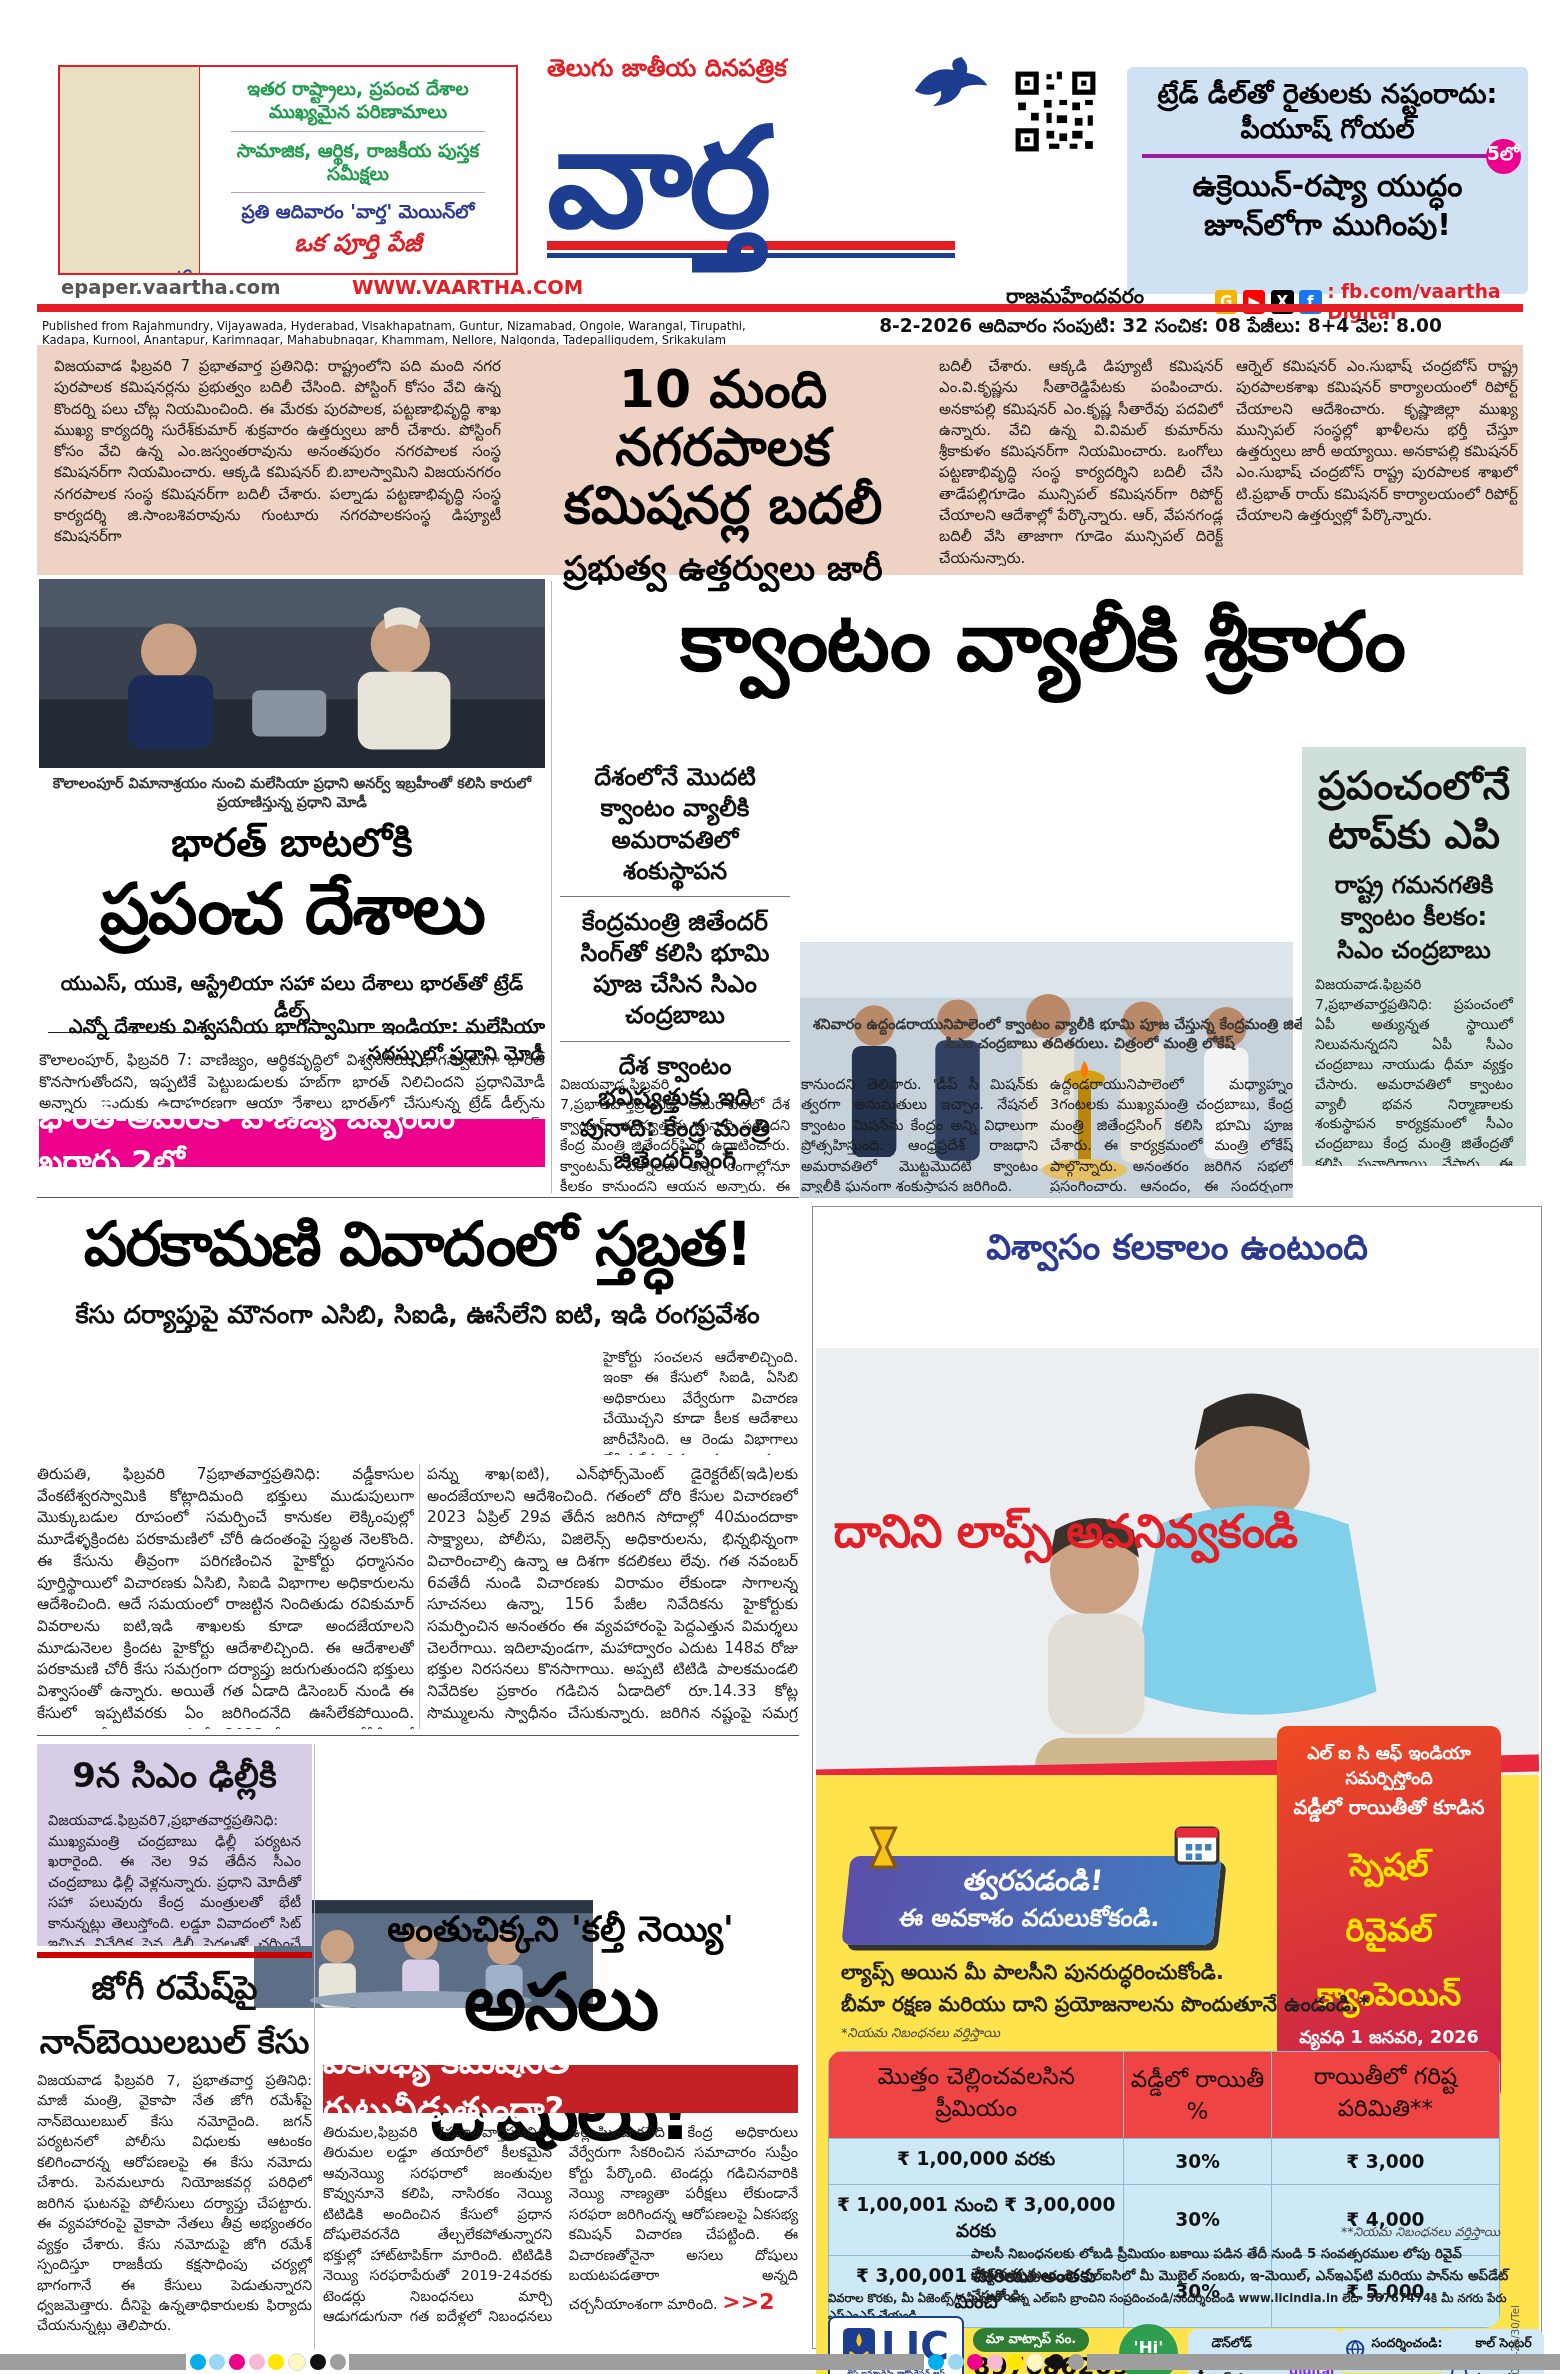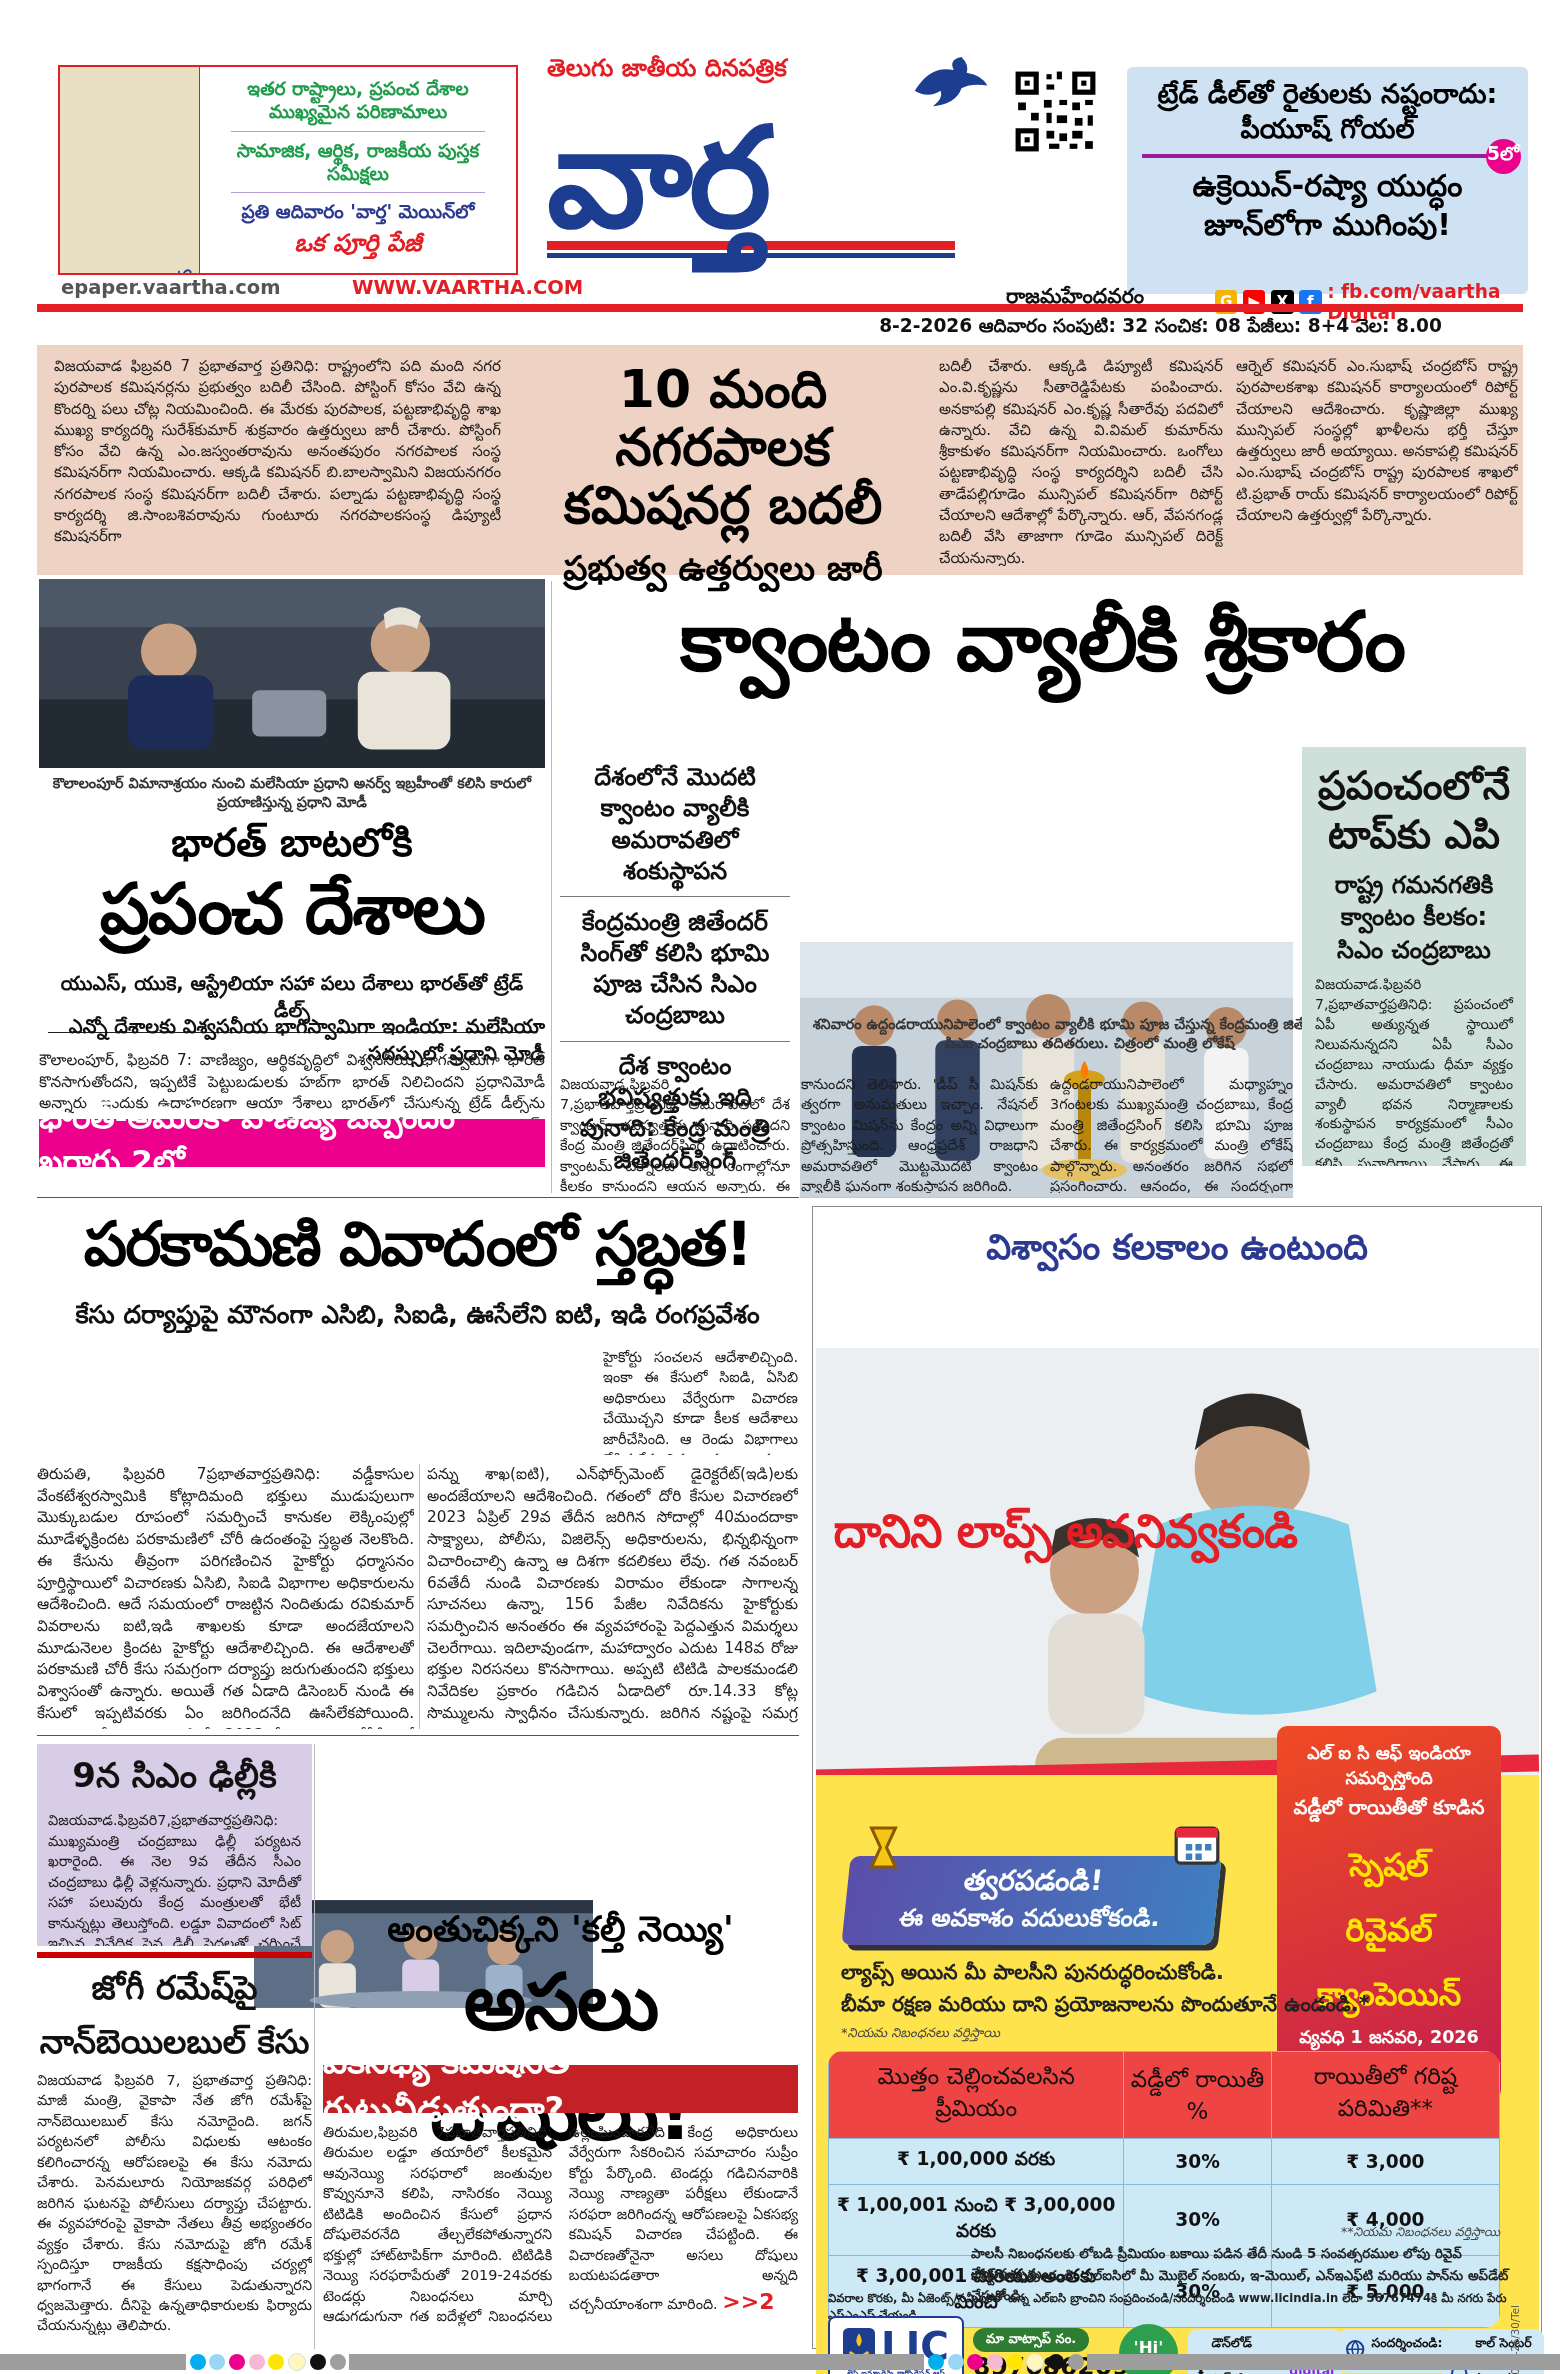--- a/index.html
+++ b/index.html
@@ -170,20 +170,21 @@
   <div class="abs edition" style="left:1006px;top:284px;">రాజమహేంద్రవరం</div>
   <div class="abs" style="left:1215px;top:281px;display:flex;gap:5.6px;align-items:center;">
     <span class="sicon" style="background:#f4b400;color:#fff;">G</span>
     <span class="sicon" style="background:#ff0000;">▶</span>
     <span class="sicon" style="background:#000;">X</span>
     <span class="sicon" style="background:#1877f2;">f</span>
     <span class="fbtxt">: fb.com/vaartha Digital</span>
   </div>
 
   <div class="abs rule-red" style="left:37px;top:304px;width:1486px;height:8.3px;"></div>
+  <div class="abs pub" style="left:42px;top:319px;width:751px;">Published from Rajahmundry, Vijayawada, Hyderabad, Visakhapatnam, Guntur, Nizamabad, Ongole, Warangal, Tirupathi, Kadapa, Kurnool, Anantapur, Karimnagar, Mahabubnagar, Khammam, Nellore, Nalgonda, Tadepalligudem, Srikakulam</div>
   <div class="abs dateline ctr" style="left:798px;top:315px;width:725px;">8-2-2026 ఆదివారం సంపుటి: 32 సంచిక: 08  పేజీలు: 8+4  వెల: 8.00</div>
 
   <div class="abs band" style="left:37px;top:345px;width:1486px;height:230px;"></div>
   <div class="abs bodytxt jus" style="left:54px;top:356px;width:447px;height:210px;overflow:hidden;font-size:15px;">విజయవాడ ఫిబ్రవరి 7 ప్రభాతవార్త ప్రతినిధి: రాష్ట్రంలోని పది మంది నగర పురపాలక కమిషనర్లను ప్రభుత్వం బదిలీ చేసింది. పోస్టింగ్ కోసం వేచి ఉన్న కొందర్ని పలు చోట్ల నియమించింది. ఈ మేరకు పురపాలక, పట్టణాభివృద్ధి శాఖ ముఖ్య కార్యదర్శి సురేశ్‌కుమార్ శుక్రవారం ఉత్తర్వులు జారీ చేశారు. పోస్టింగ్ కోసం వేచి ఉన్న ఎం.జస్వంతరావును అనంతపురం నగరపాలక సంస్థ కమిషనర్‌గా నియమించారు. ఆక్కడి కమిషనర్ బి.బాలస్వామిని విజయనగరం నగరపాలక సంస్థ కమిషనర్‌గా బదిలీ చేశారు. పల్నాడు పట్టణాభివృద్ధి సంస్థ కార్యదర్శి జి.సాంబశివరావును గుంటూరు నగరపాలకసంస్థ డిప్యూటీ కమిషనర్‌గా</div>
   <div class="abs" style="left:519px;top:360px;width:408px;">
     <div class="ts-headline">10 మంది నగరపాలక</div>
     <div class="ts-headline">కమిషనర్ల బదలీ</div>
     <div class="ts-sub" style="margin-top:13px;">ప్రభుత్వ ఉత్తర్వులు జారీ</div>
   </div>
   <div class="abs bodytxt jus" style="left:939px;top:356px;width:284px;height:210px;overflow:hidden;font-size:15px;">బదిలీ చేశారు. ఆక్కడి డిప్యూటీ కమిషనర్ ఎం.వి.కృష్ణను సీతారెడ్డిపేటకు పంపించారు. అనకాపల్లి కమిషనర్ ఎం.కృష్ణ సీతారేవు పదవిలో ఉన్నారు. వేచి ఉన్న వి.విమల్ కుమార్‌ను శ్రీకాకుళం కమిషనర్‌గా నియమించారు. ఒంగోలు పట్టణాభివృద్ధి సంస్థ కార్యదర్శిని బదిలీ చేసి తాడేపల్లిగూడెం మున్సిపల్ కమిషనర్‌గా రిపోర్ట్ చేయాలని ఆదేశాల్లో పేర్కొన్నారు. ఆర్, వేపనగండ్ల బదిలీ వేసి తాజాగా గూడెం మున్సిపల్ దిరెక్ట్ చేయనున్నారు.</div>

